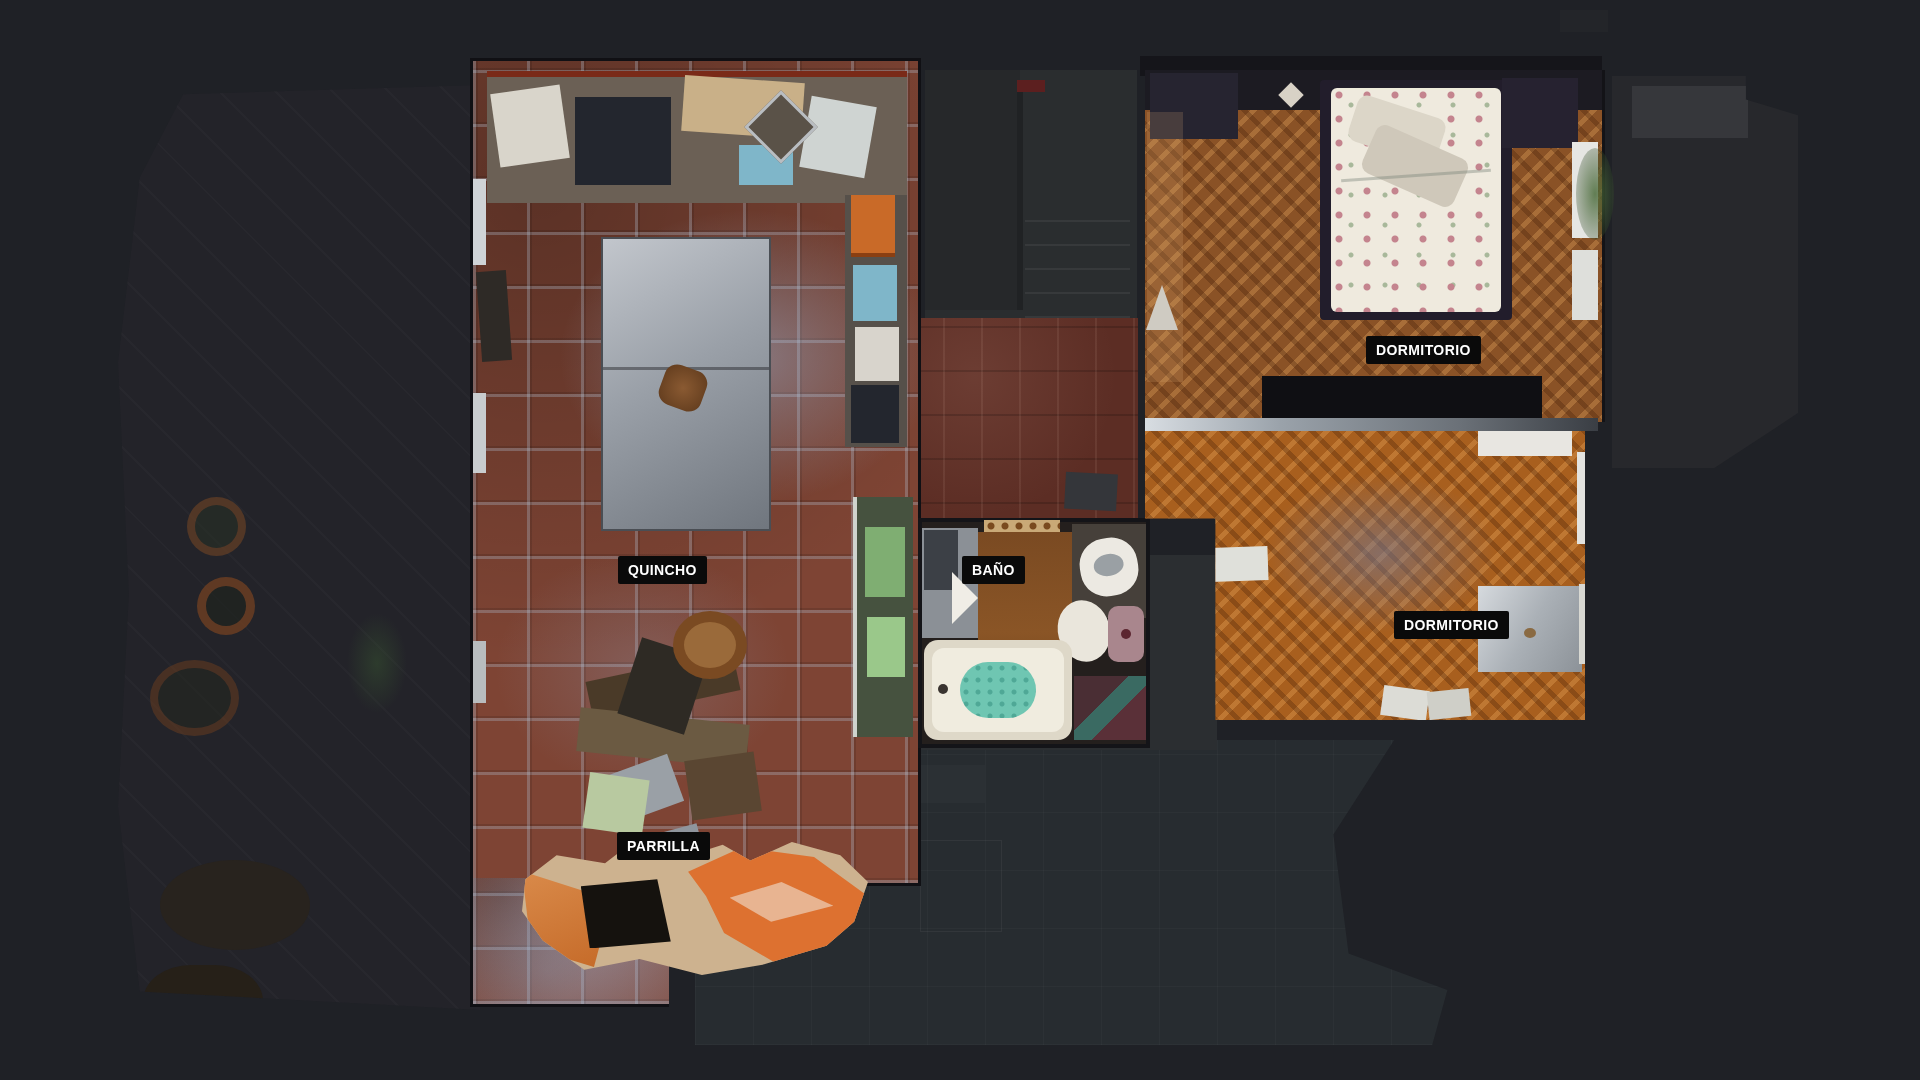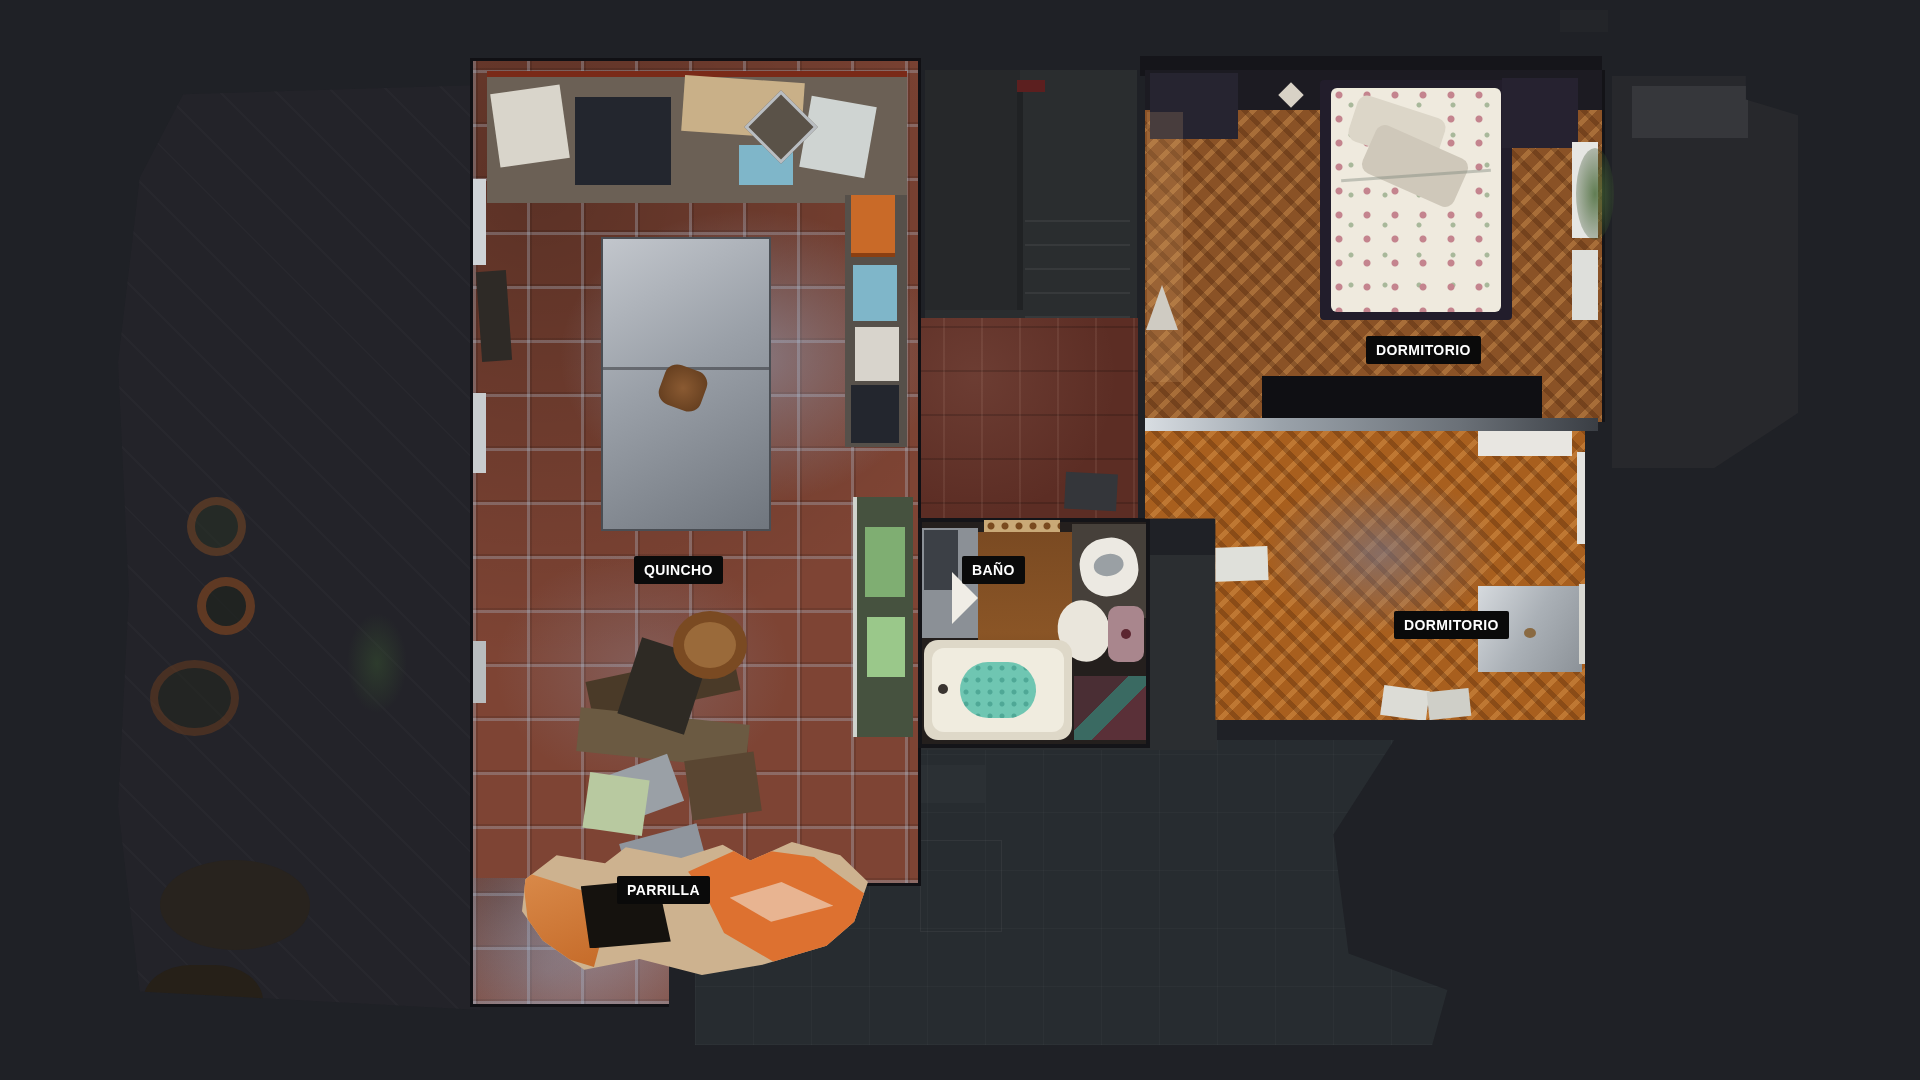--- a/index.html
+++ b/index.html
@@ -215,19 +215,19 @@
     <div class="abs" style="left:333px;top:158px;width:104px;height:86px;
                 background:linear-gradient(120deg,#d6dade,#aab0b6 50%,#8c9298);">
       <div class="abs" style="left:46px;top:42px;width:12px;height:10px;background:#8a6a42;border-radius:50%;"></div>
     </div>
     <div class="abs" style="left:432px;top:24px;width:26px;height:92px;background:#e3e3df;"></div>
     <div class="abs" style="left:434px;top:156px;width:26px;height:80px;background:#d8d8d2;"></div>
     <div class="abs" style="left:237px;top:260px;width:46px;height:30px;background:#dcdcd6;transform:rotate(8deg);"></div>
     <div class="abs" style="left:283px;top:262px;width:42px;height:28px;background:#cfcfc8;transform:rotate(-6deg);"></div>
   </div>
 
-  <div class="room-label" style="left:634px;top:556px;">QUINCHO</div>
+  <div class="room-label" style="left:618px;top:556px;">QUINCHO</div>
   <div class="room-label" style="left:962px;top:556px;">BAÑO</div>
   <div class="room-label" style="left:1366px;top:336px;">DORMITORIO</div>
   <div class="room-label" style="left:1394px;top:611px;">DORMITORIO</div>
-  <div class="room-label" style="left:617px;top:876px;">PARRILLA</div>
+  <div class="room-label" style="left:617px;top:832px;">PARRILLA</div>
 
 </div>
 
 </body></html>

